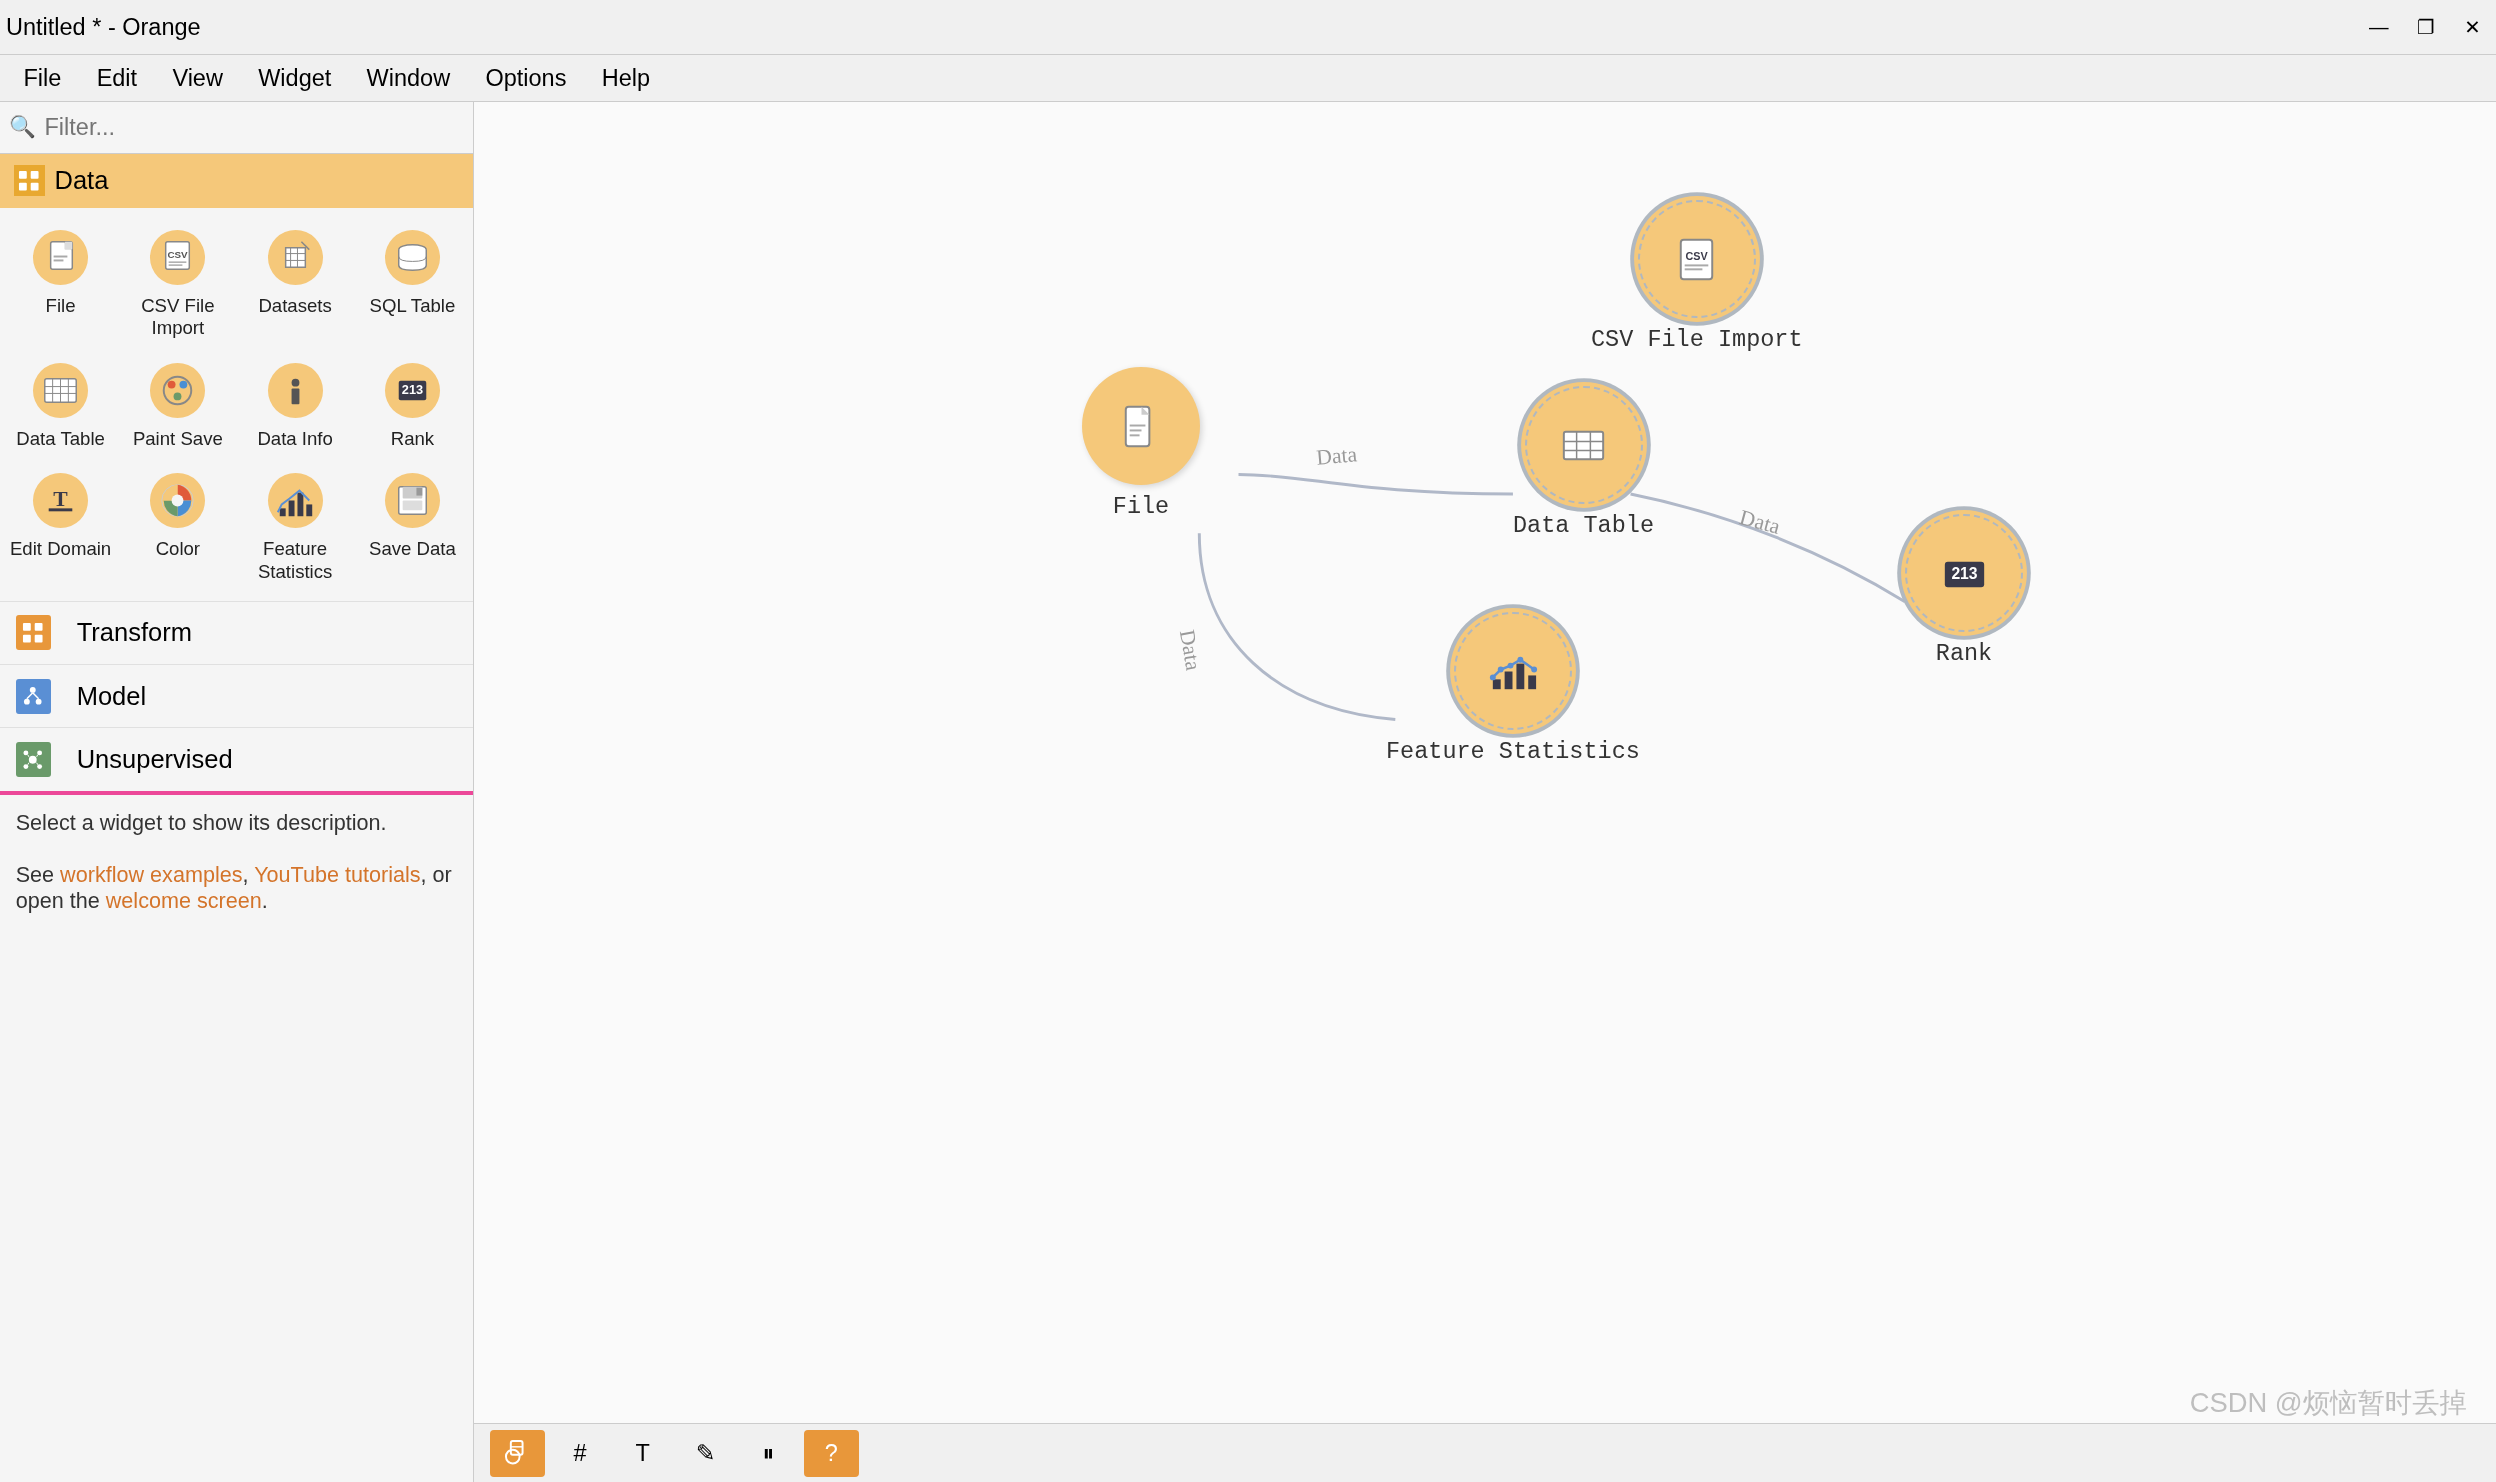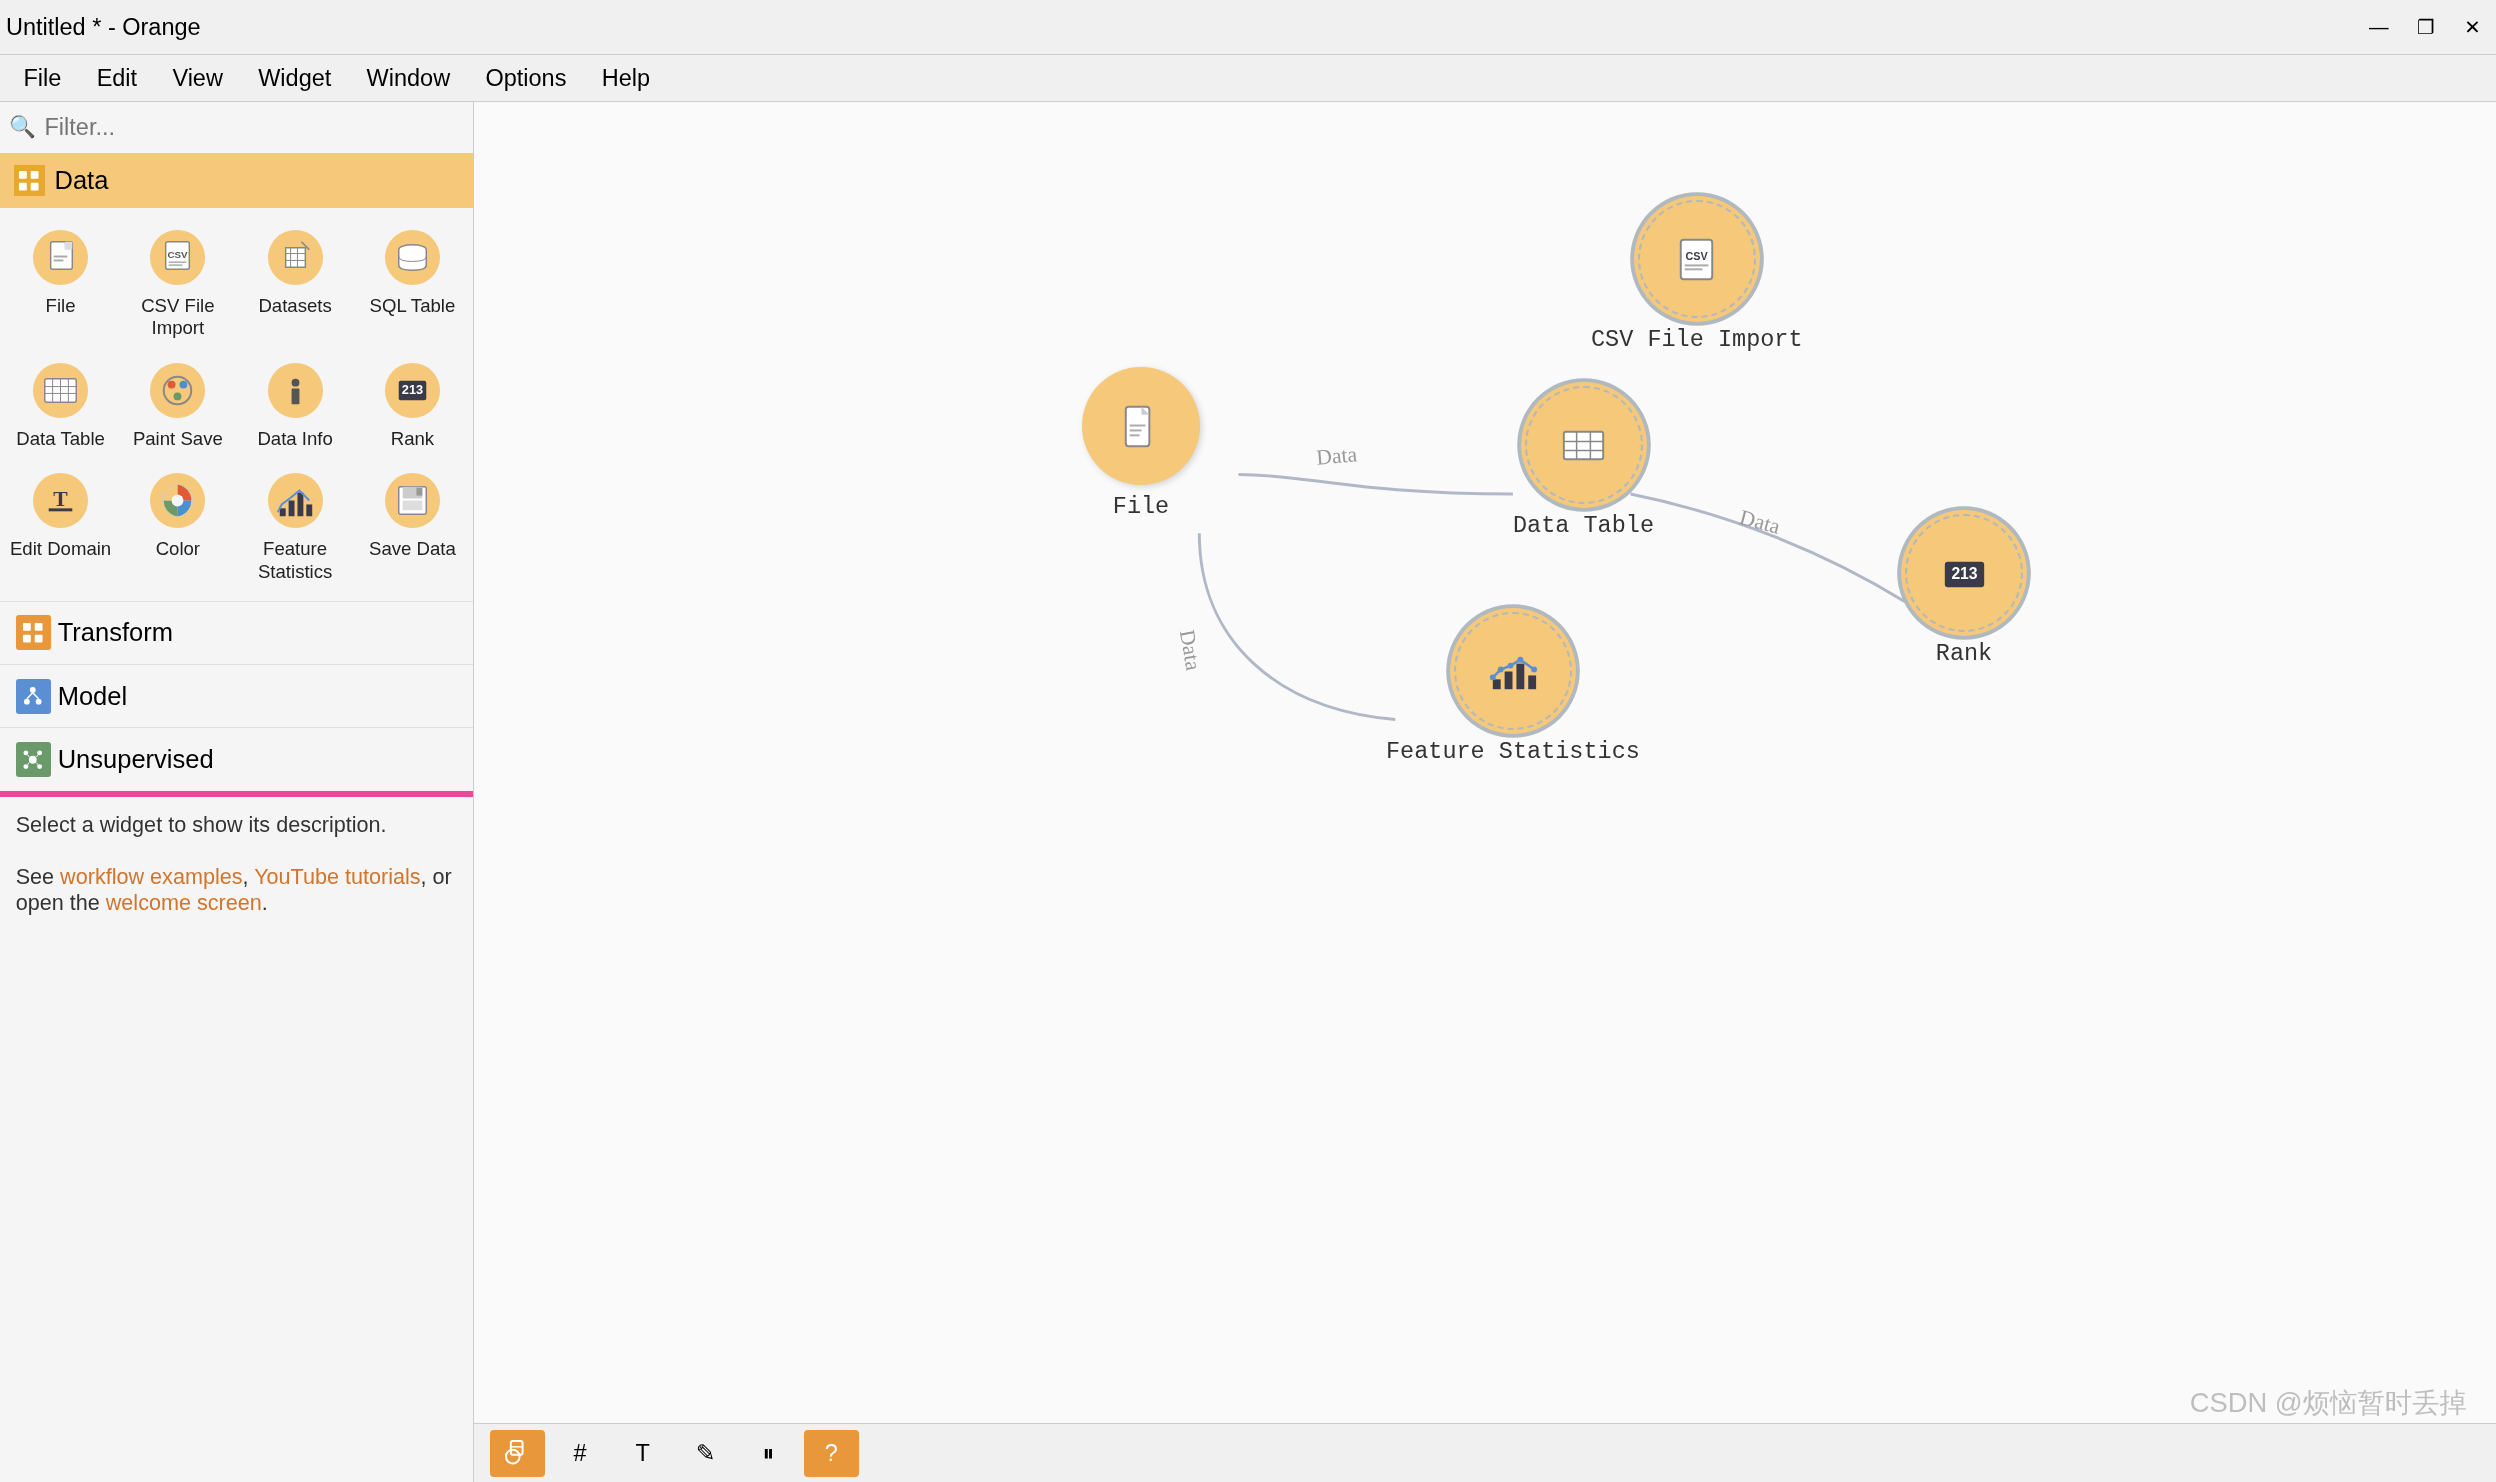--- a/index.html
+++ b/index.html
@@ -120,36 +120,36 @@
     }
 
     
     .nav-items { display: flex; flex-direction: column; }
     .nav-item {
       padding: 13.7px 15.7px;
       font-size: 25.5px;
       cursor: pointer;
       display: flex;
       align-items: center;
-      gap: 7px;
+      gap: 26px;
       border-top: 1px solid #e0e0e0;
     }
     .nav-item .nav-color-icon {
       width: 35px; height: 35px;
       border-radius: 2.9px;
       display: flex; align-items: center; justify-content: center;
     }
 
     
     #description-area {
       flex: 1;
       padding: 15.7px;
       font-size: 21.6px;
       color: #333;
-      border-top: 6px solid #ec4899;
+      border-top: 4px solid #ec4899;
     }
     #description-area a { color: #d4742a; text-decoration: none; }
 
     
     #canvas {
       flex: 1;
       background: #fafafa;
       position: relative;
       overflow: hidden;
     }

